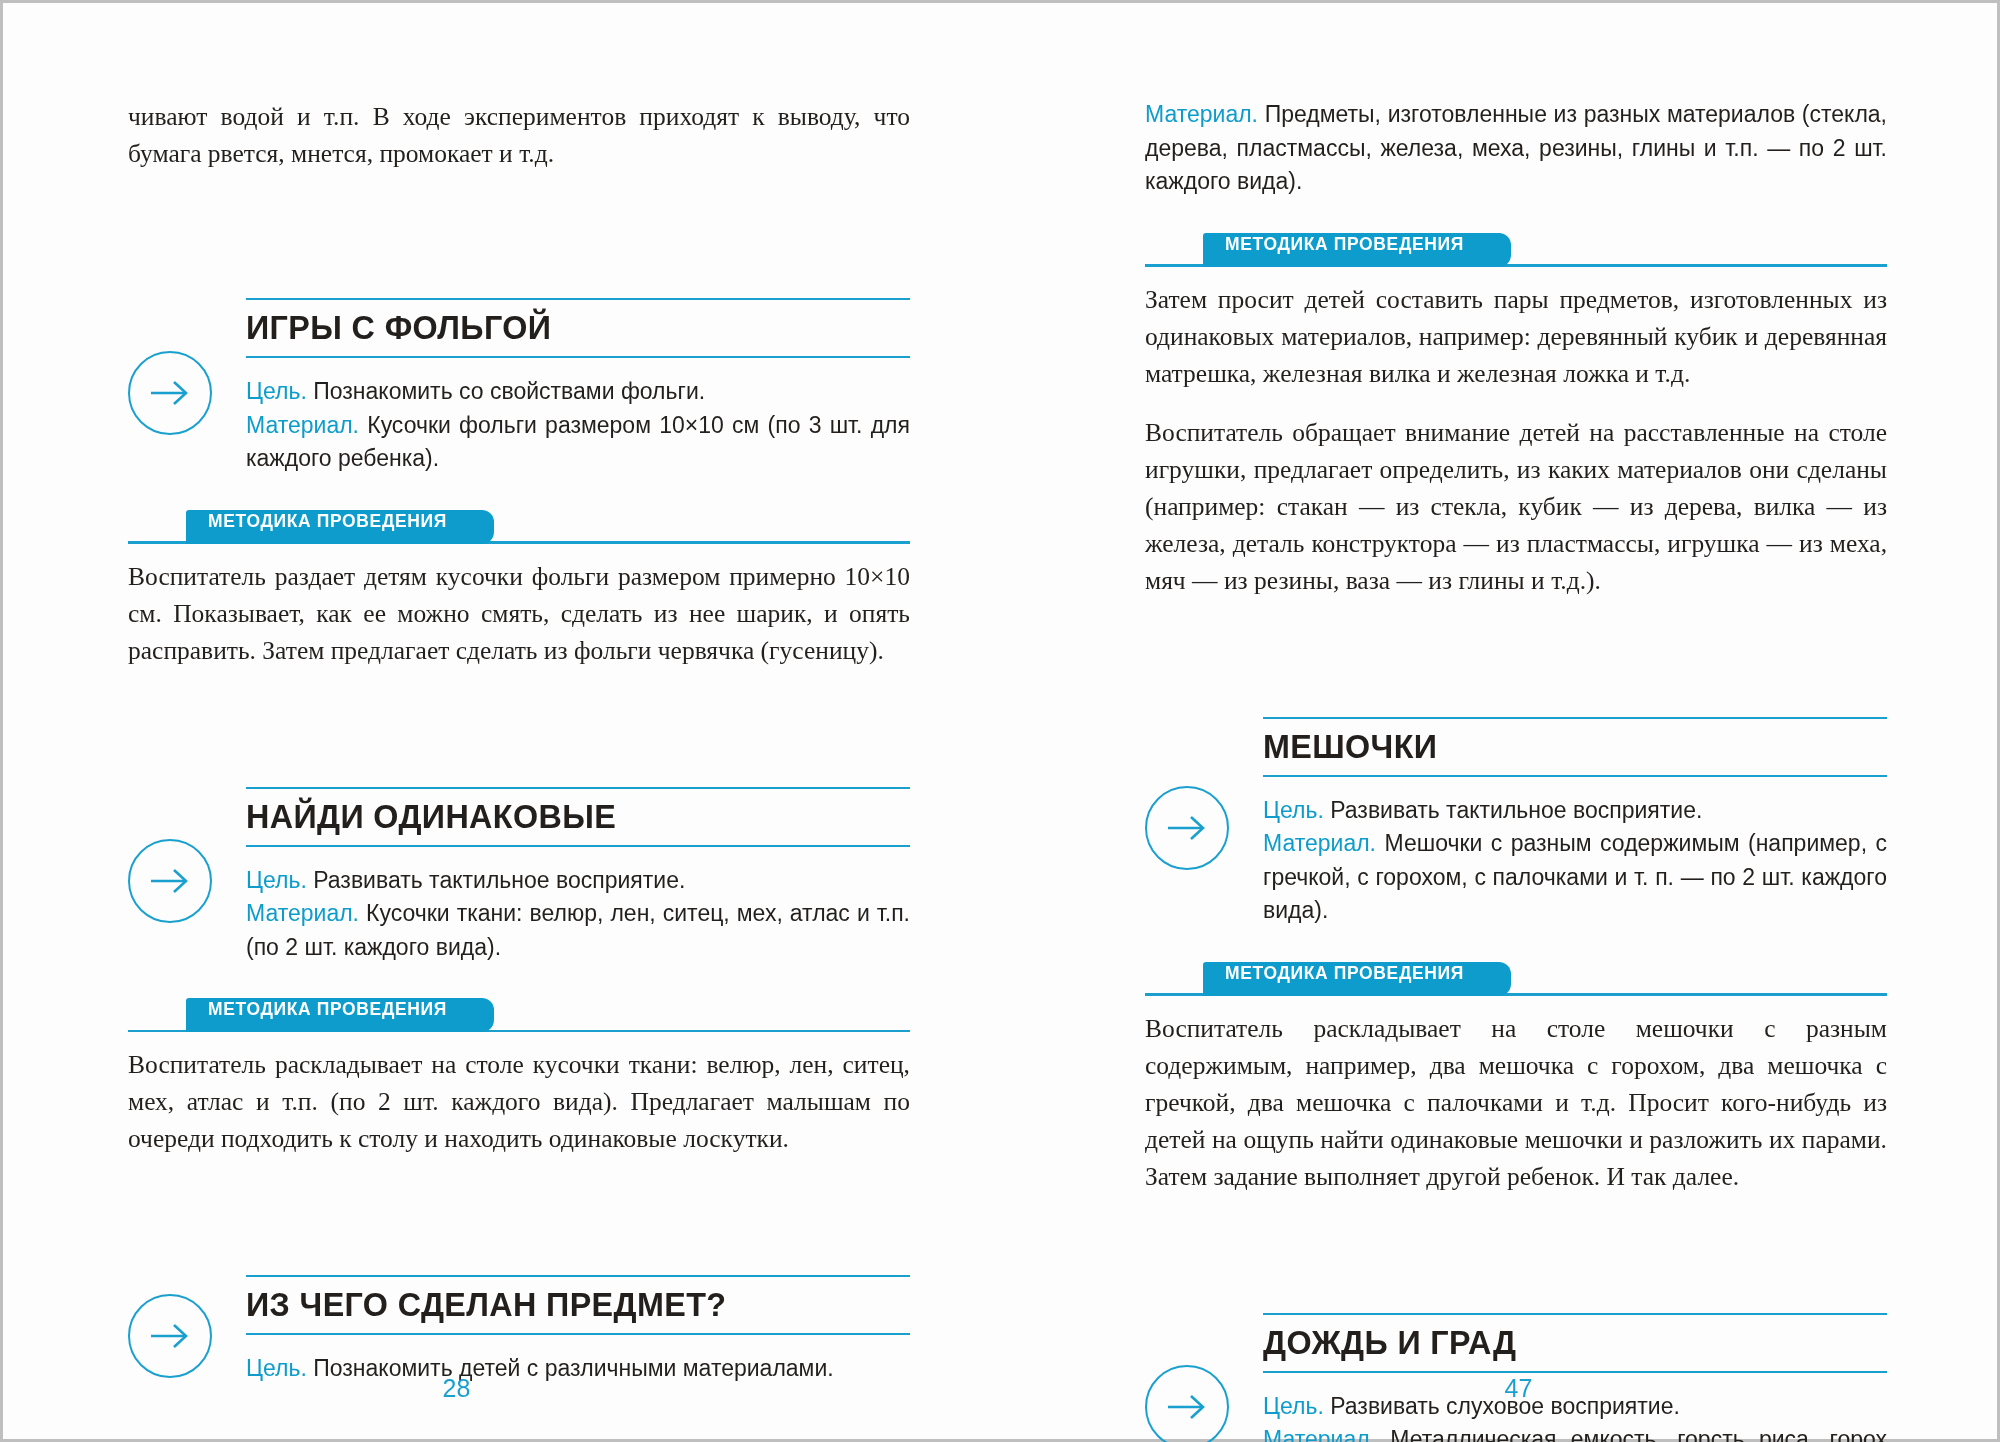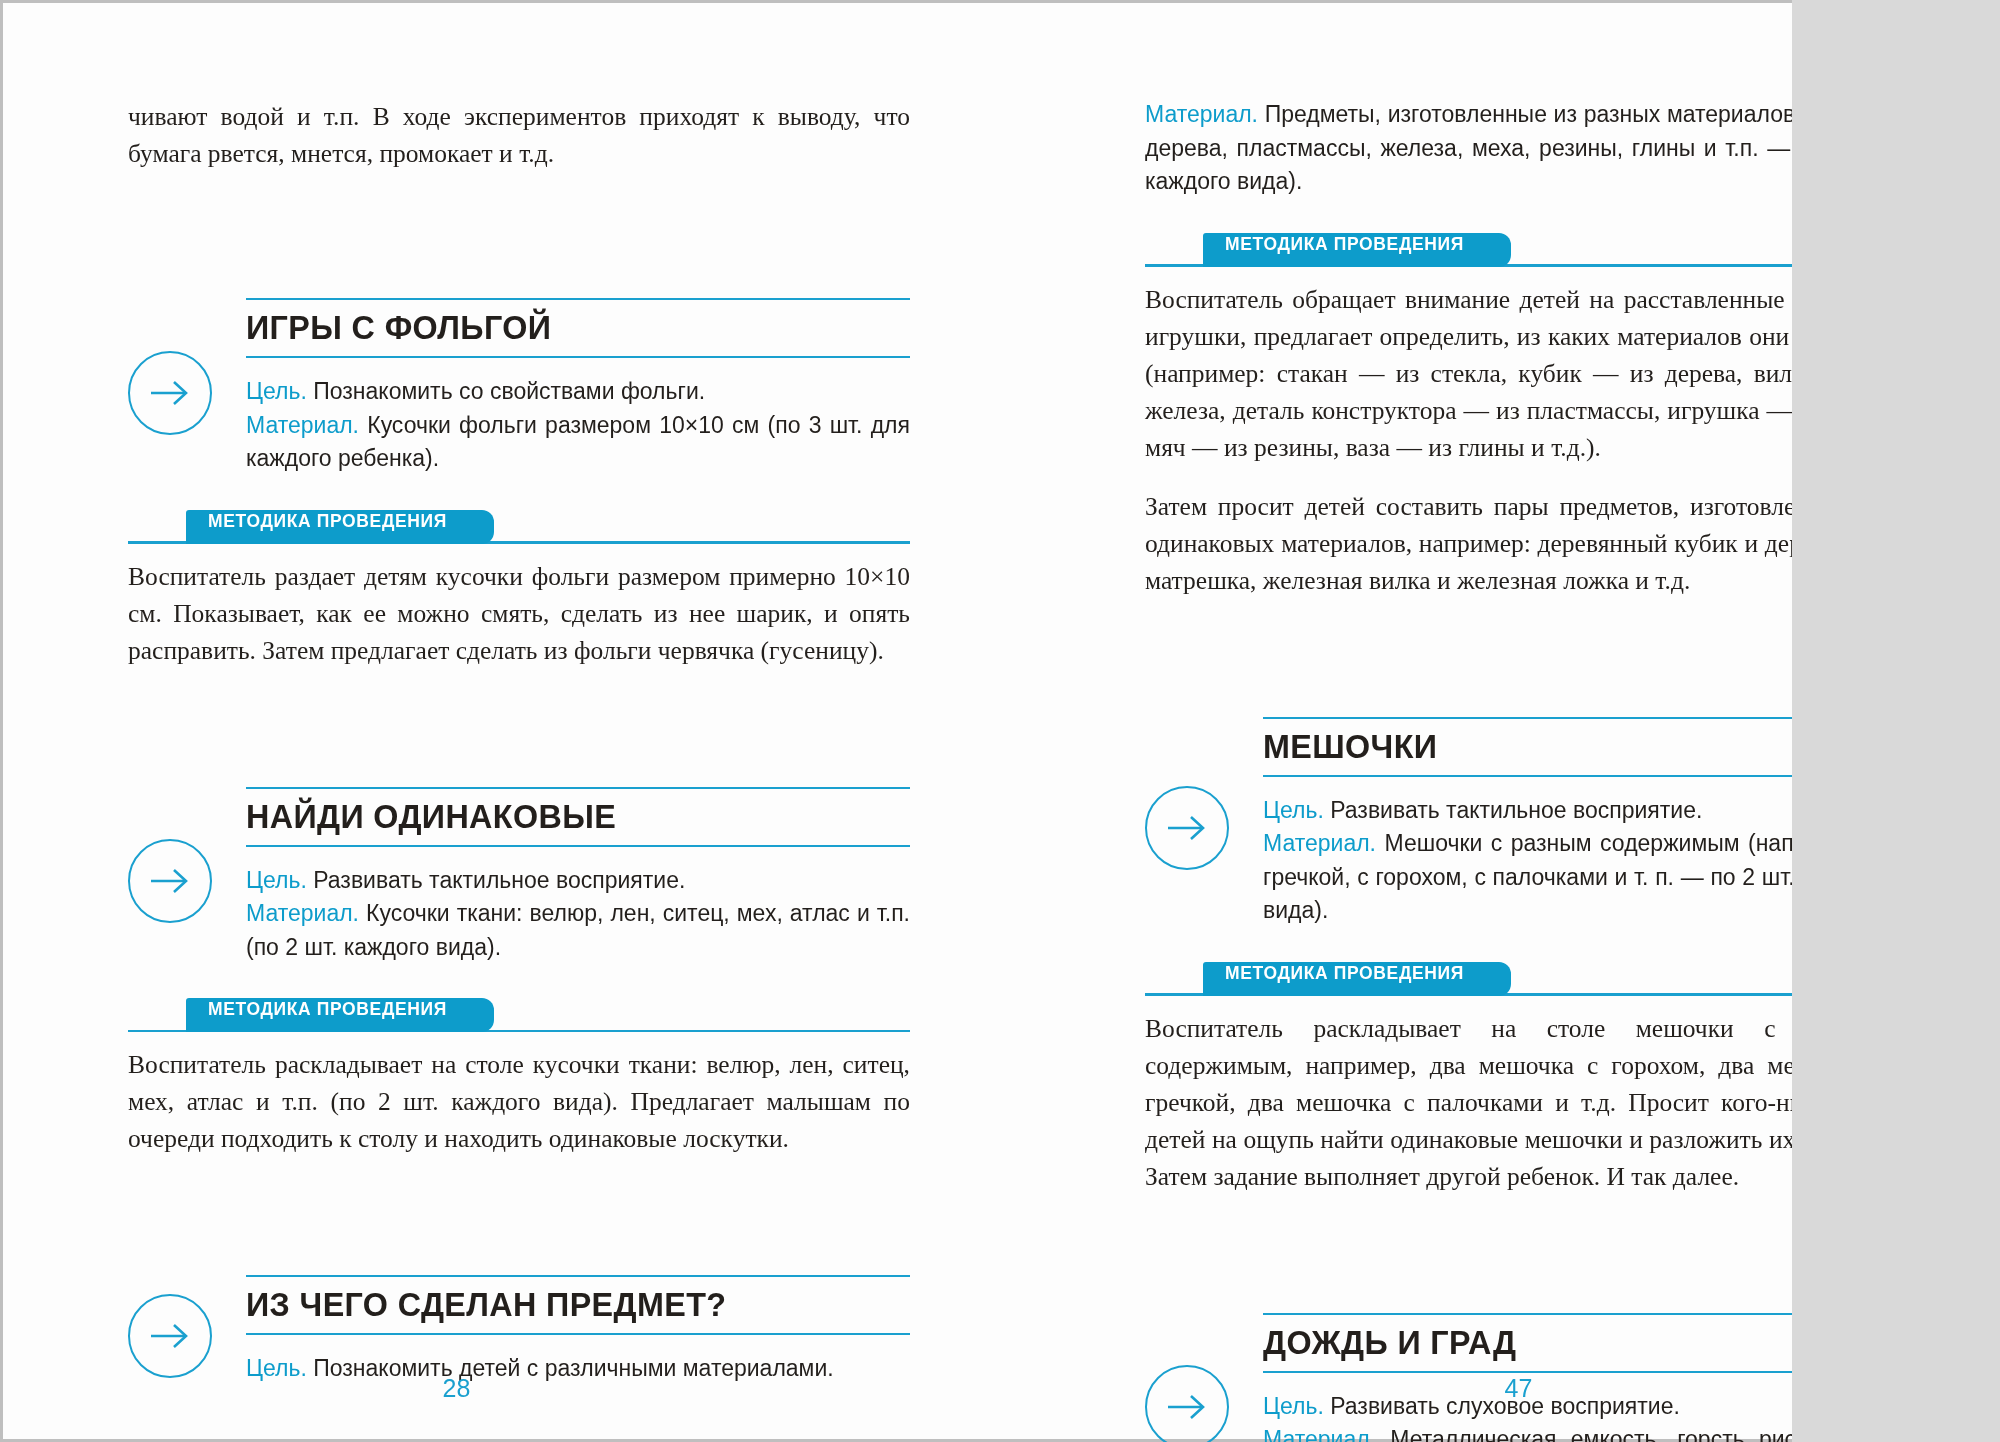--- a/index.html
+++ b/index.html
@@ -5,21 +5,21 @@
   html, body {
     margin: 0;
     padding: 0;
     background: #d9d9d9;
   }
   body {
     font-family: "Liberation Sans", sans-serif;
   }
   .page-sheet {
     position: relative;
-    width: 1792px;
+    width: 2000px;
     height: 1442px;
     background: #a3a3a3;
     box-sizing: border-box;
     overflow: hidden;
   }
   
   .sheet-border {
     position: absolute;
     left: 0; top: 0; right: 0; bottom: 0;
     border: 3px solid #bfbfbf;
@@ -275,22 +275,22 @@
           <span>Предметы, изготовленные из разных материалов (стекла, дерева, пластмассы, железа, меха, резины, глины и т.п. — по 2 шт. каждого вида).</span>
         </p>
 
         <div class="method-bar">
           <div class="method-rule"></div>
           <div class="method-tab">
             <span>МЕТОДИКА ПРОВЕДЕНИЯ</span>
           </div>
         </div>
 
+        <p class="body-serif">Затем просит детей составить пары предметов, изготовленных из одинаковых материалов, например: деревянный кубик и деревянная матрешка, железная вилка и железная ложка и т.д.</p>
         <p class="body-serif">Воспитатель обращает внимание детей на расставленные на столе игрушки, предлагает определить, из каких материалов они сделаны (например: стакан — из стекла, кубик — из дерева, вилка — из железа, деталь конструктора — из пластмассы, игрушка — из меха, мяч — из резины, ваза — из глины и т.д.).</p>
-        <p class="body-serif">Затем просит детей составить пары предметов, изготовленных из одинаковых материалов, например: деревянный кубик и деревянная матрешка, железная вилка и железная ложка и т.д.</p>
 
         <div class="gap-xl"></div>
 
         <section class="game">
           <div class="arrow-badge">
             <svg width="44" height="30" viewBox="0 0 44 30" aria-hidden="true">
               <line x1="3" y1="15" x2="38" y2="15" stroke="#1aa0cf" stroke-width="2.6"></line>
               <polyline points="26,4 38,15 26,26" fill="none" stroke="#1aa0cf" stroke-width="2.6"></polyline>
             </svg>
           </div>

